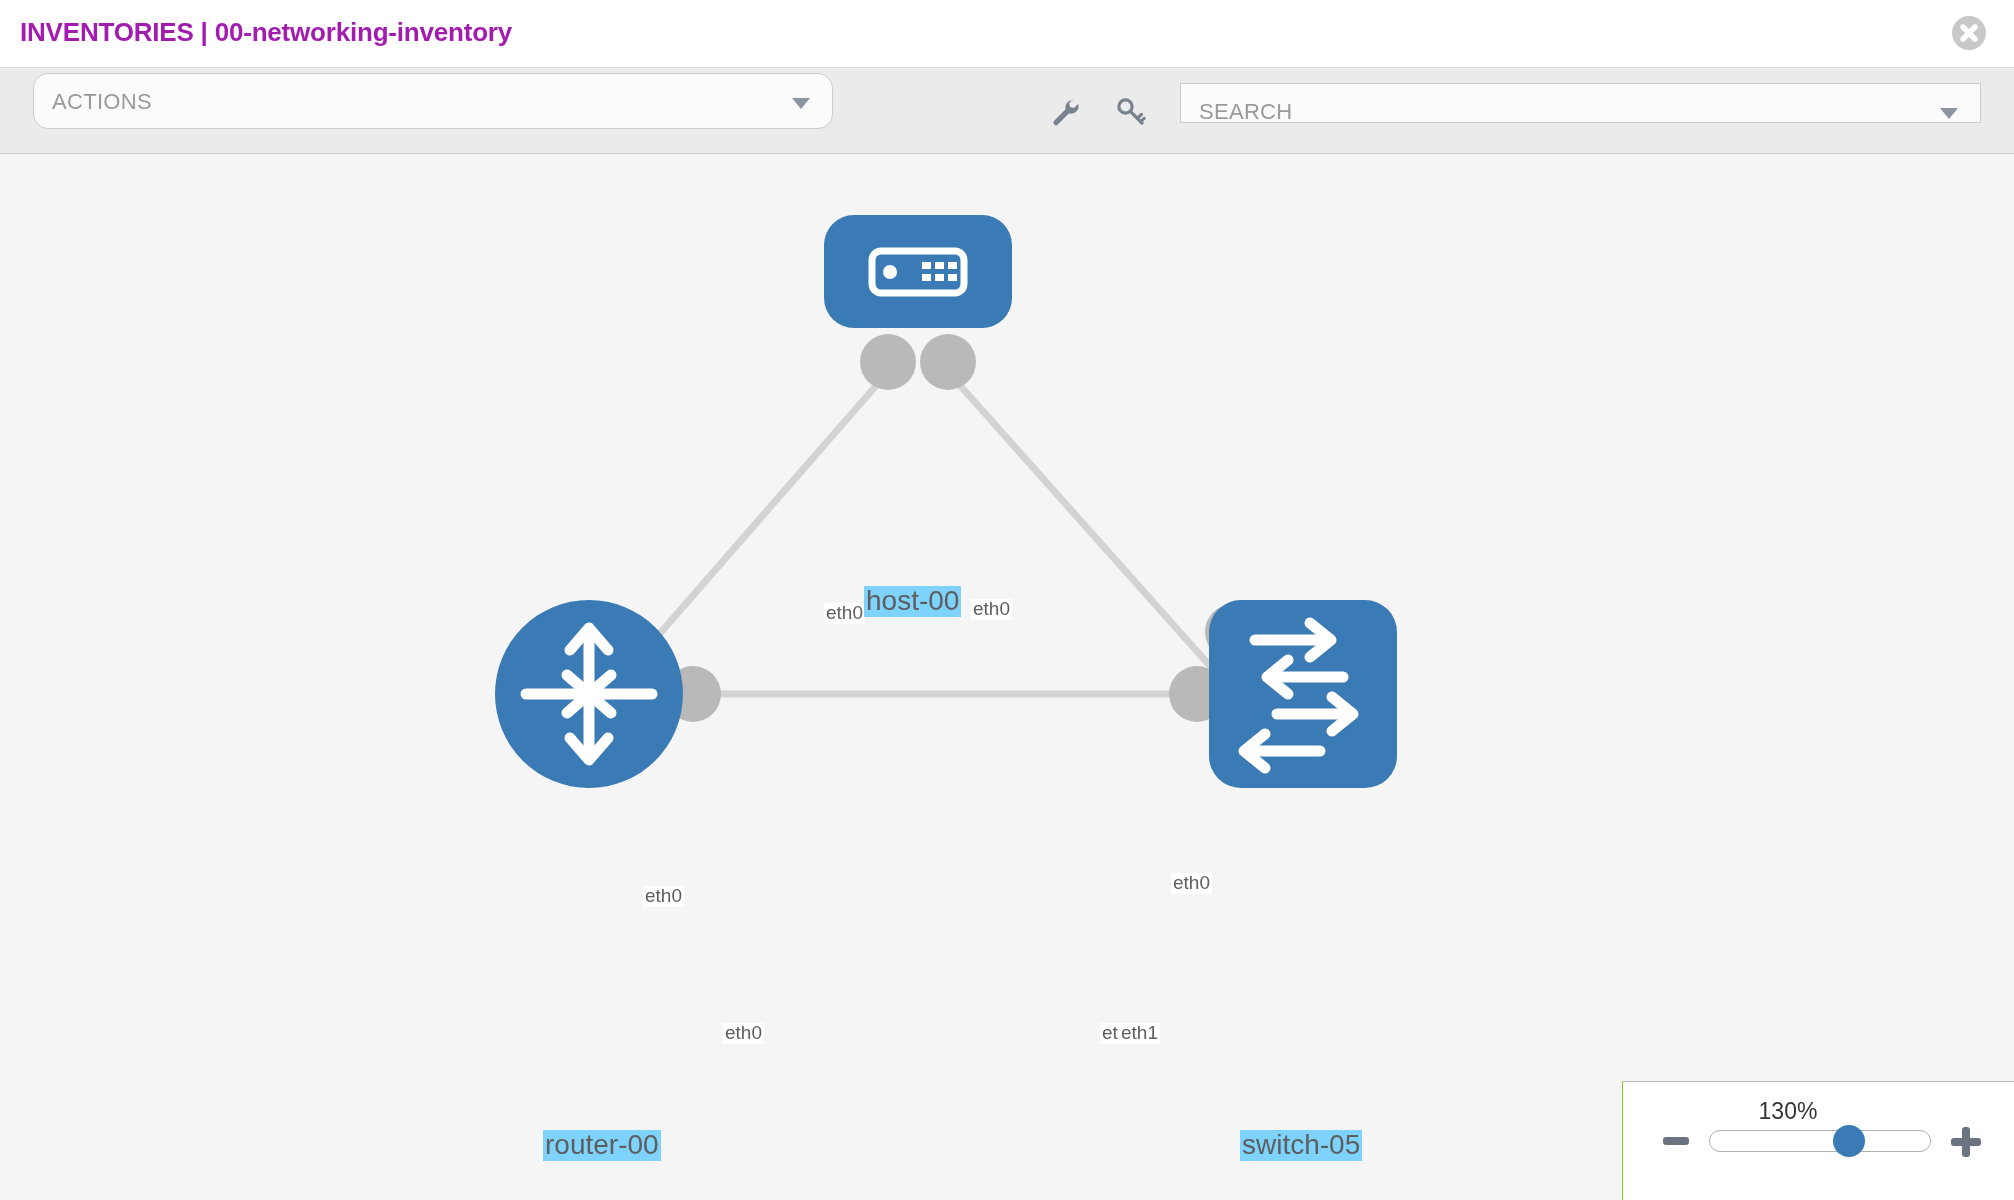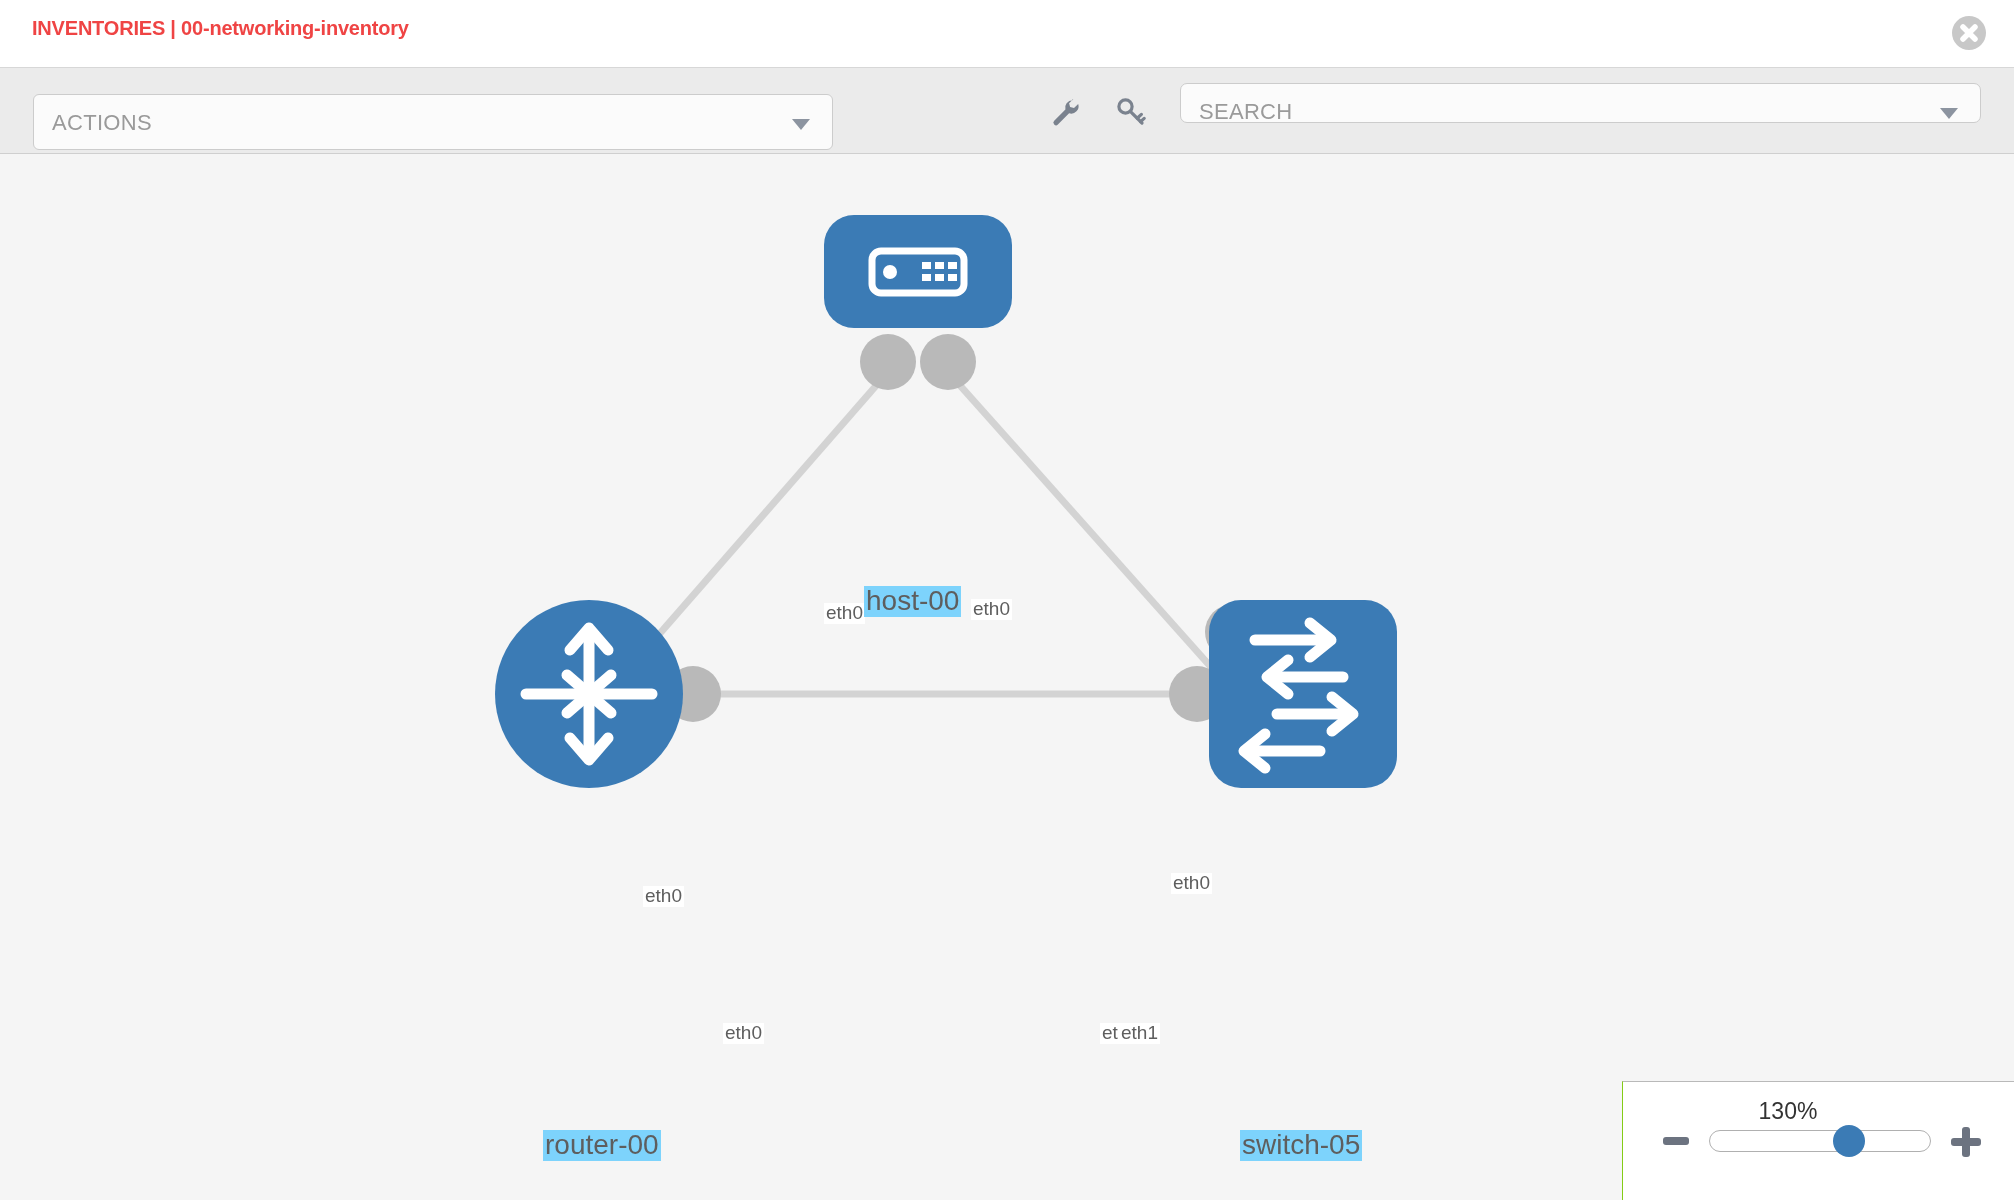--- a/index.html
+++ b/index.html
@@ -24,25 +24,25 @@
     position: absolute;
     left: 0; top: 0;
     width: 2014px;
     height: 68px;
     background: #ffffff;
     border-bottom: 1px solid #d7d7d7;
     box-sizing: border-box;
   }
   .header-title {
     position: absolute;
-    left: 32px;
+    left: 20px;
     top: 17px;
-    font-size: 20px;
+    font-size: 26px;
     font-weight: bold;
-    color: #ef4444;
+    color: #a21caf;
     letter-spacing: -0.2px;
     white-space: nowrap;
   }
   .close-btn {
     position: absolute;
     right: 28px;
     top: 16px;
     width: 34px;
     height: 34px;
     border-radius: 50%;
@@ -57,26 +57,26 @@
     left: 0; top: 68px;
     width: 2014px;
     height: 86px;
     background: #ebebeb;
     border-bottom: 1px solid #cfcfcf;
     box-sizing: border-box;
   }
   .actions-select {
     position: absolute;
     left: 33px;
-    top: 26px;
+    top: 5px;
     width: 800px;
     height: 56px;
     background: #fbfbfb;
     border: 1px solid #cccccc;
-    border-radius: 6px;
+    border-radius: 15px;
     box-sizing: border-box;
   }
   .actions-label {
     position: absolute;
     left: 18px;
     top: 15px;
     font-size: 22px;
     color: #9a9a9a;
     letter-spacing: 0.3px;
   }
@@ -100,21 +100,21 @@
   .tool-icon.key    { left: 1115px; }
 
   .search-box {
     position: absolute;
     left: 1180px;
     top: 15px;
     width: 801px;
     height: 40px;
     background: #fbfbfb;
     border: 1px solid #cccccc;
-    border-radius: 7px;
+    border-radius: 0;
     box-sizing: border-box;
   }
   .search-label {
     position: absolute;
     left: 18px;
     top: 15px;
     font-size: 22px;
     color: #9a9a9a;
     letter-spacing: 0.3px;
   }

